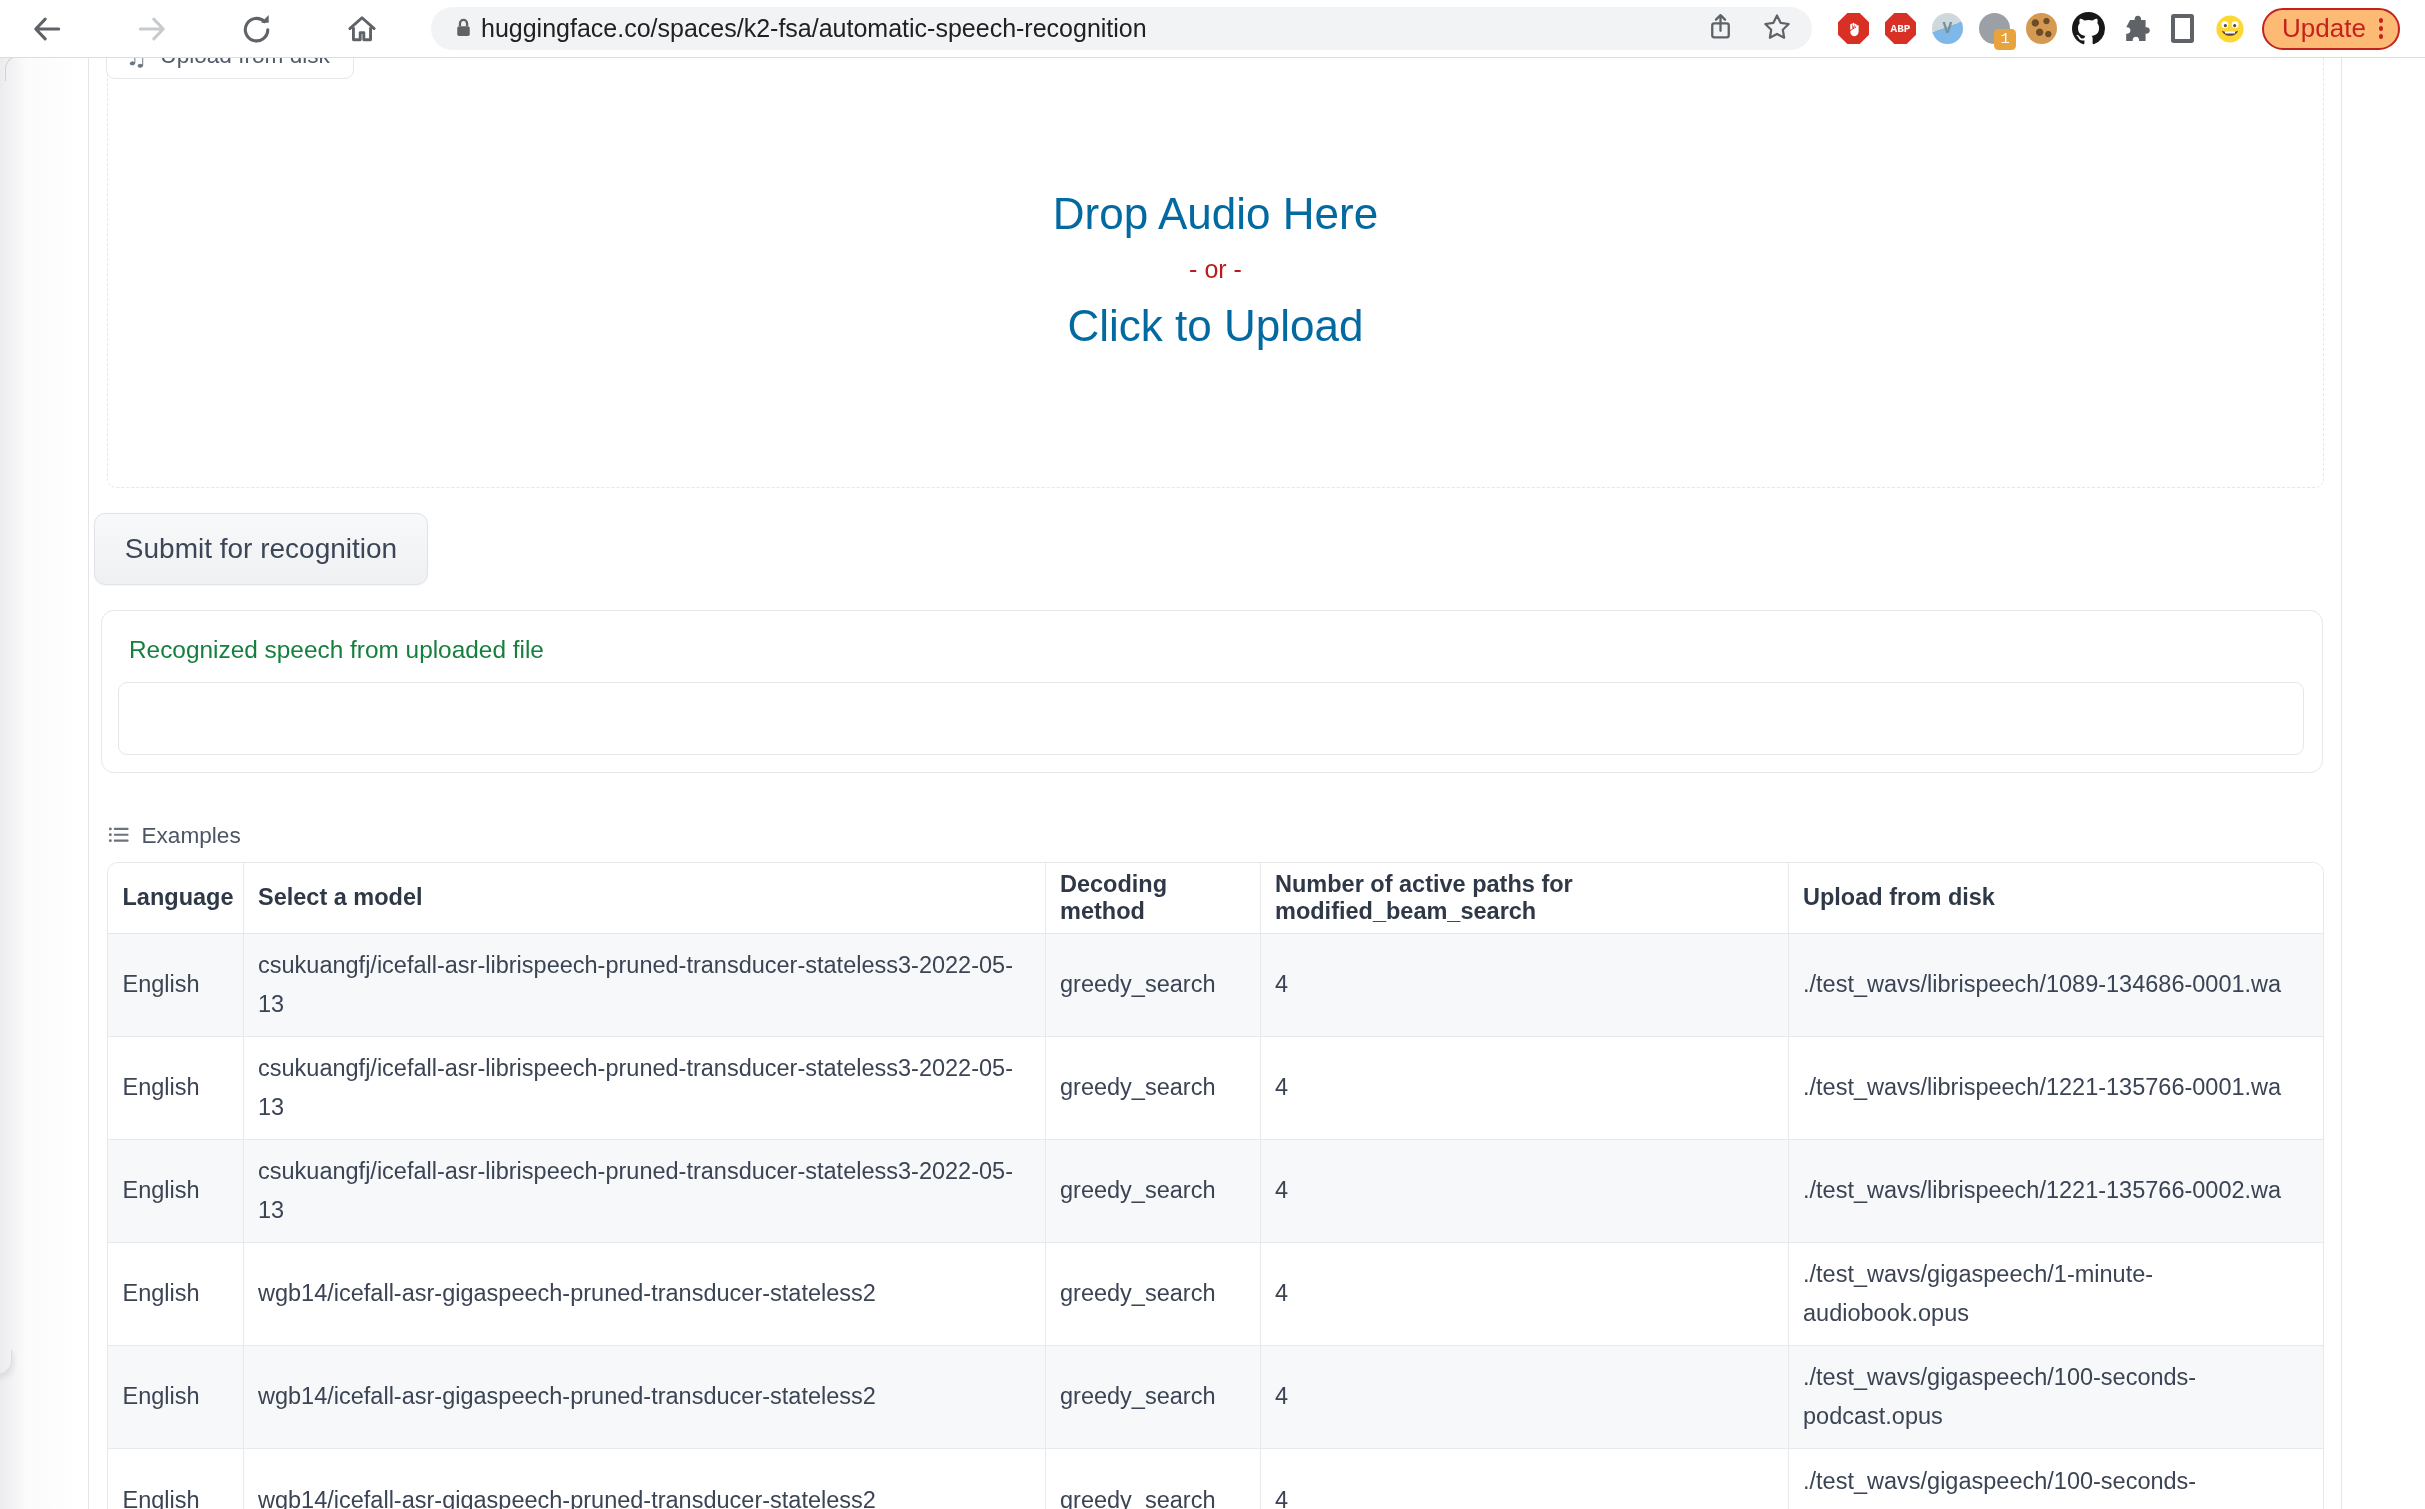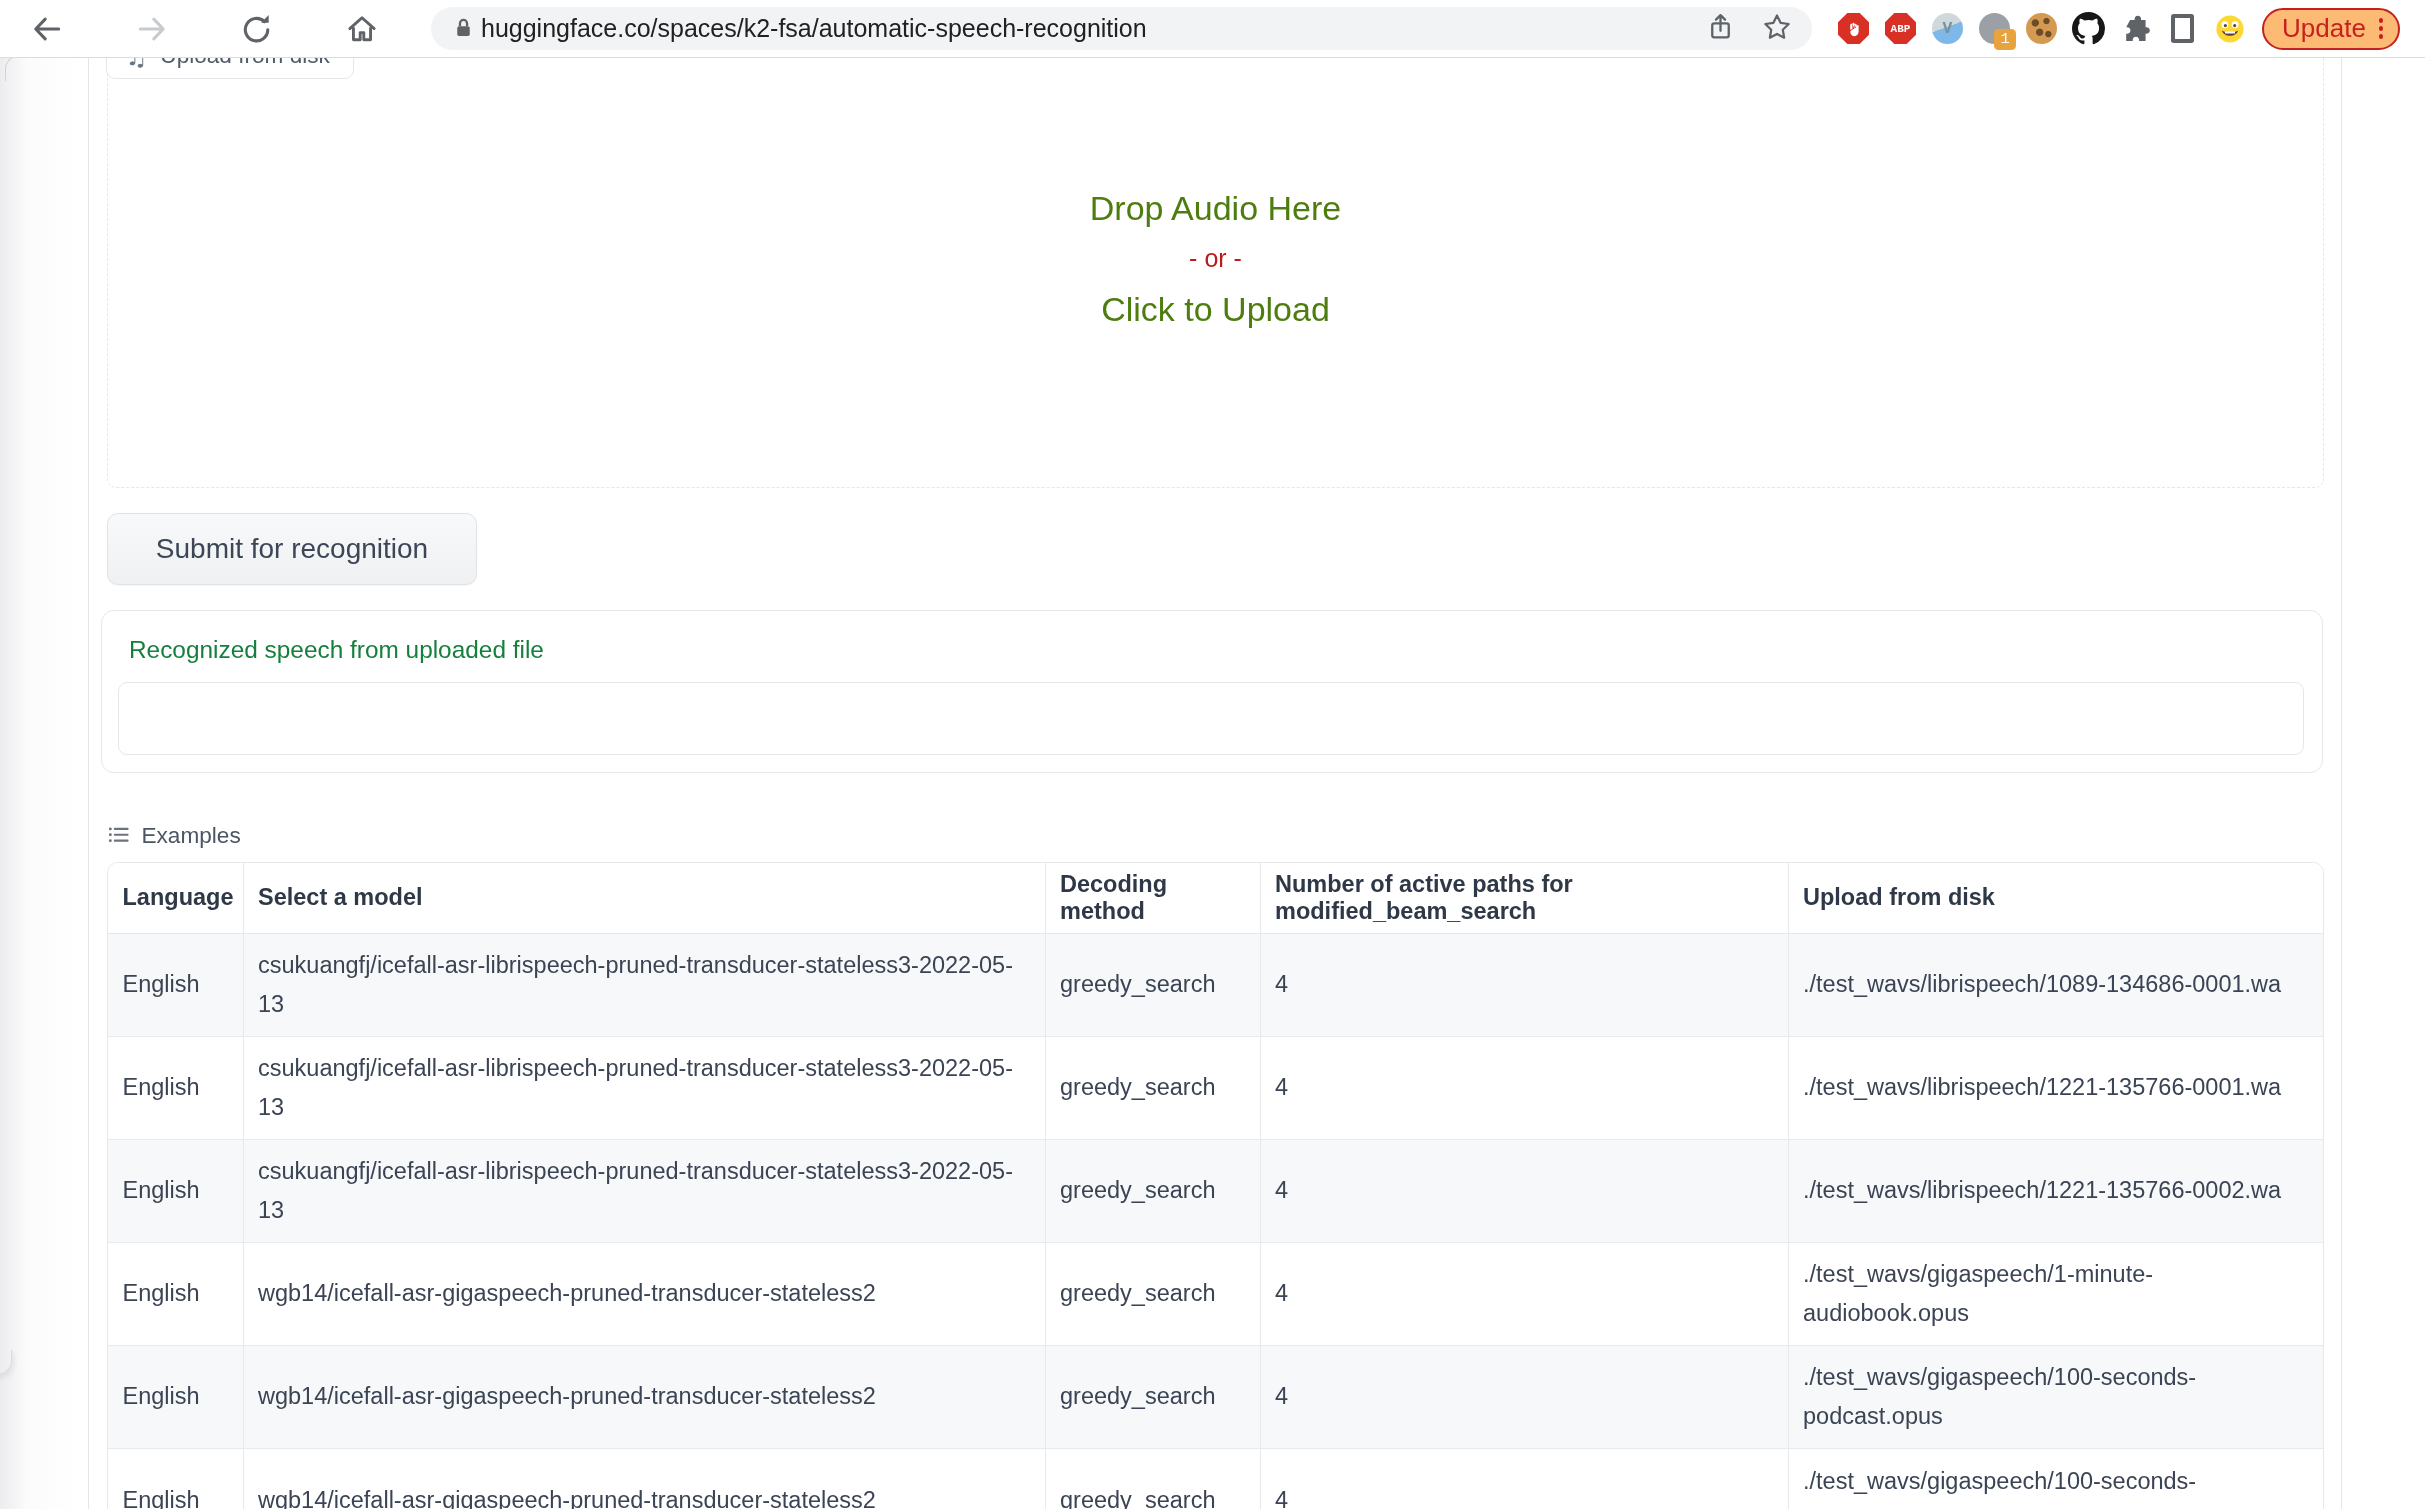--- a/index.html
+++ b/index.html
@@ -63,25 +63,25 @@
   
   .dropzone { position:absolute; left:107px; top:-22px; width:2217px; height:452px;
               border:1.8px dashed #e4e6ea; border-radius:9px; background:#fff; }
   .upload-tab { position:absolute; left:-1.8px; top:-23.5px; height:65px; min-width:222px;
                 background:#fff; border:0.9px solid #e5e7eb; border-radius:9px;
                 display:flex; align-items:flex-end; padding:0 23.5px 9px 18px; gap:12.7px; }
   .music-glyph { font-family:"DejaVu Sans", sans-serif; font-size:25px; color:#6e7683; line-height:1; }
   .upload-tab-label { font-size:22.6px; color:#515a67; line-height:1.1; }
   .drop-text { position:absolute; left:0; right:0; top:152px; display:flex;
                flex-direction:column; align-items:center; gap:16.3px; }
-  .drop-main { font-size:34px; color:#4d7c0f;text-align:center; }
+  .drop-main { font-size:44px; color:#0369a1;text-align:center; }
   .drop-or   { font-size:25px; color:#b91c1c; }
 
   
-  .submit-btn { position:absolute; left:107px; top:455px; width:370px; height:72px;
+  .submit-btn { position:absolute; left:94px; top:455px; width:334px; height:72px;
                 background:linear-gradient(180deg,#f8f9fa,#eef0f2);
                 border:0.9px solid #e0e3e7; border-radius:11px;
                 font-size:28px; color:#3c4657; display:flex; align-items:center;
                 justify-content:center; box-shadow:0 0.9px 1.8px rgba(0,0,0,.04); cursor:pointer; }
 
   
   .output-panel { position:absolute; left:101px; top:552px; width:2222px; height:163px;
                   border:0.9px solid #e5e7eb; border-radius:12.7px; background:#fff; }
   .output-label { position:absolute; left:27px; top:25px; font-size:24.4px; color:#15803d; }
   .output-box { position:absolute; left:16.3px; top:71px; width:2186px; height:73px;

